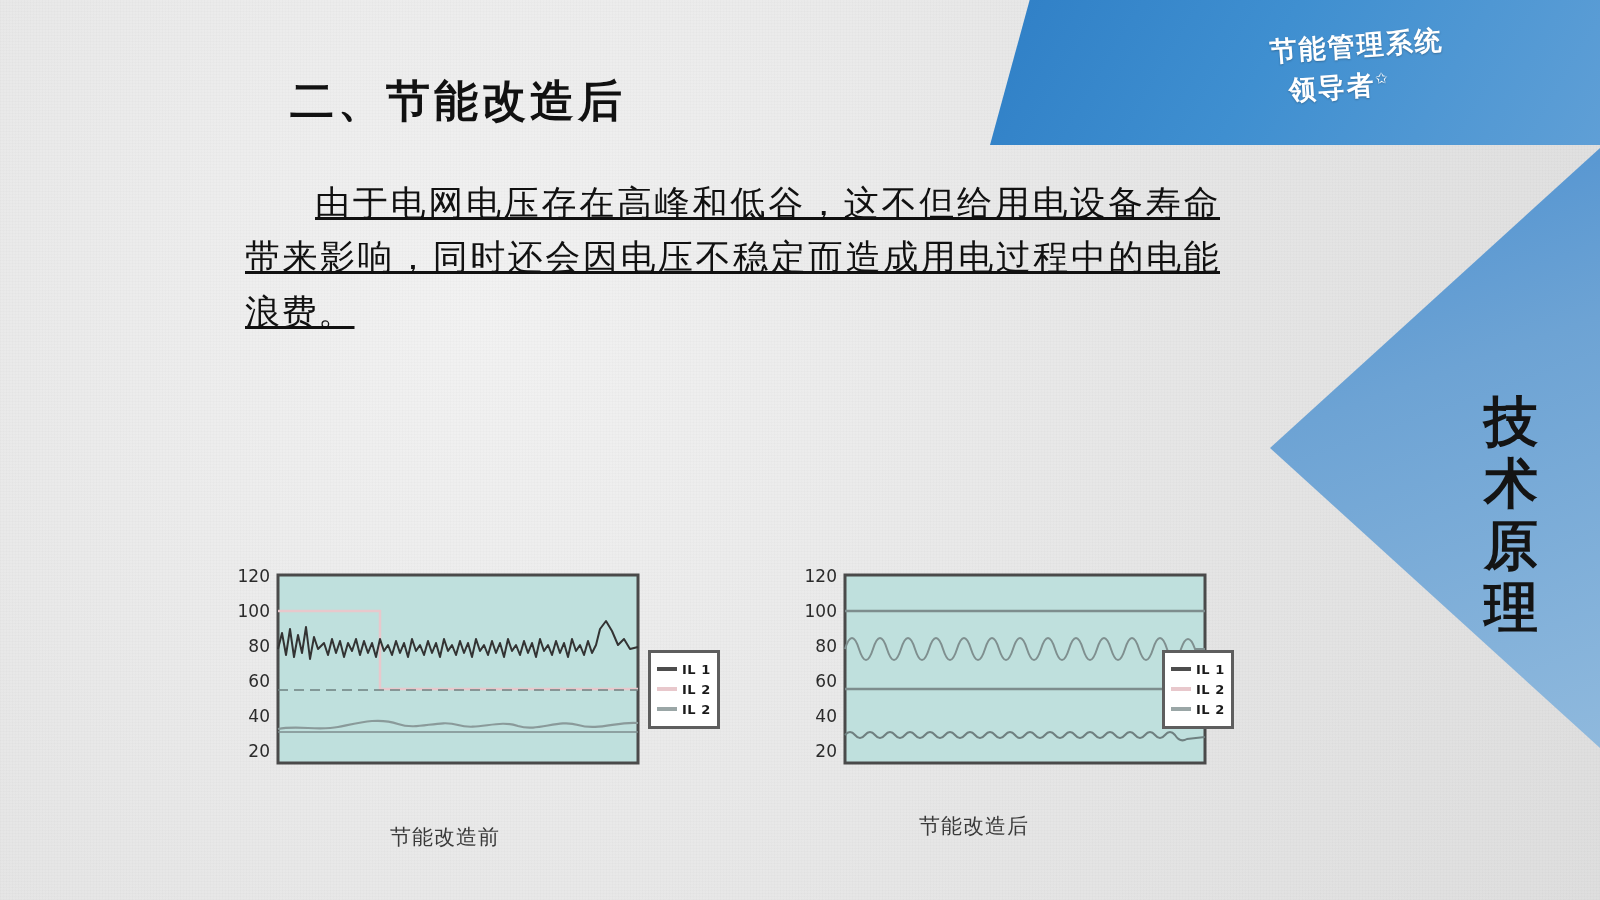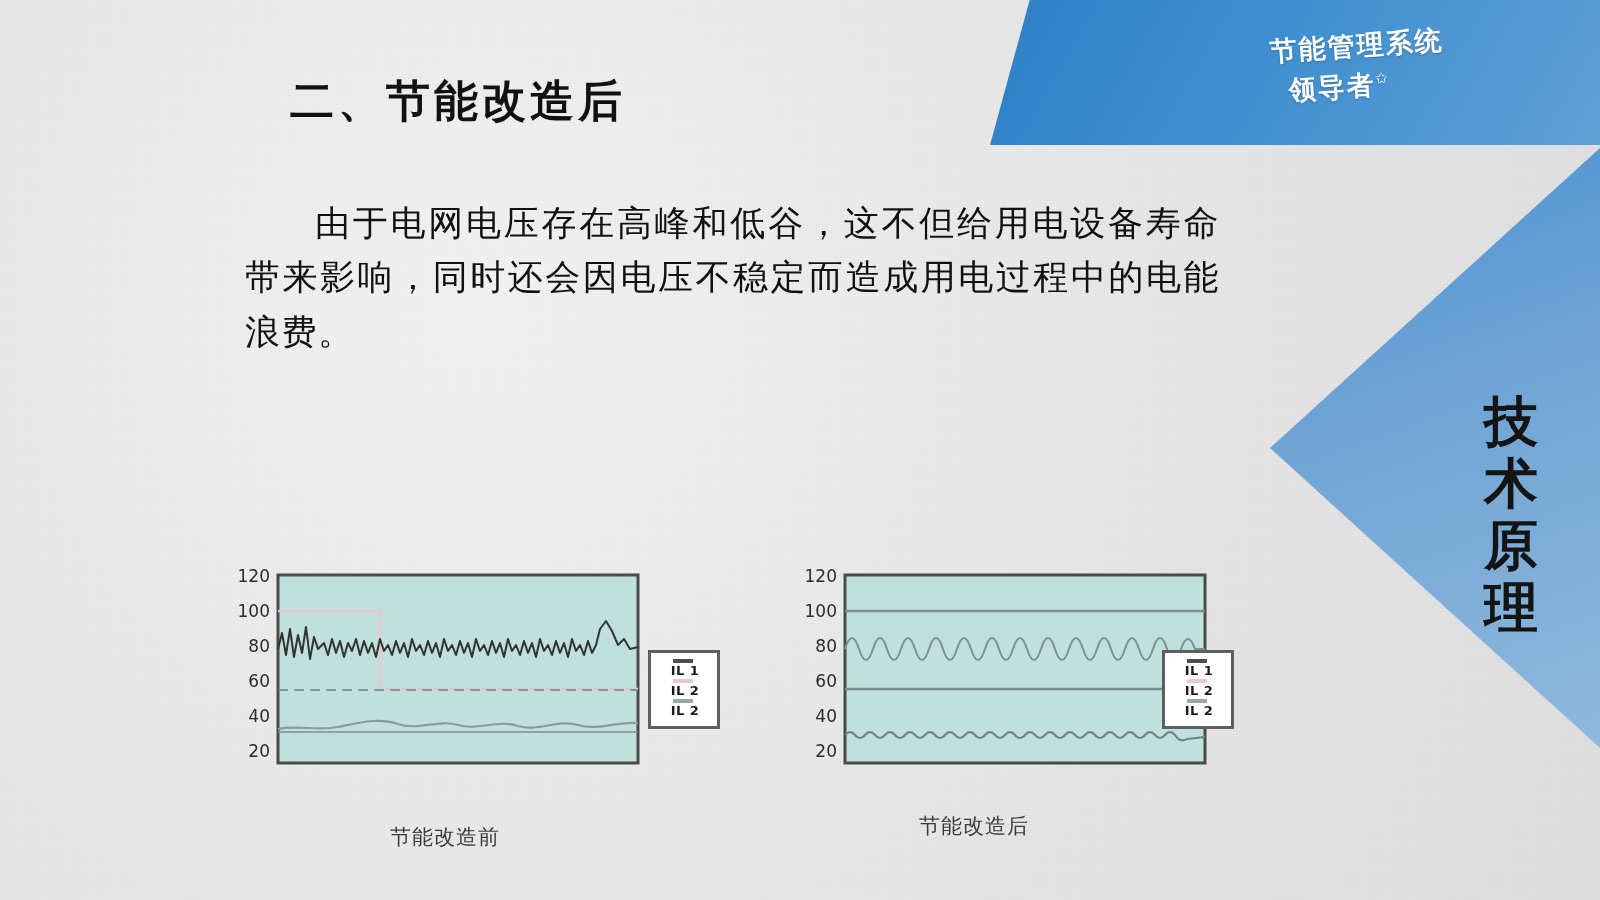--- a/index.html
+++ b/index.html
@@ -123,21 +123,21 @@
     left: 245px;
     width: 975px;
     font-family: "DejaVu Serif", serif;
     font-size: 35px;
     line-height: 1.55;
     color: #111111;
     letter-spacing: 1.5px;
     text-indent: 70px;
     text-align: justify;
   }
-  #para1 { top: 196px; }
+  #para1 { top: 176px; text-decoration: underline; }
   #para2 { top: 348px; }
 
   
   .chart-wrap {
     position: absolute;
     top: 569px;
   }
   #chart-left { left: 228px; }
   #chart-right { left: 795px; }
 
@@ -160,21 +160,20 @@
     background: #ffffff;
     padding: 6px 4px 7px 6px;
     box-sizing: border-box;
   }
   #legend-left { left: 648px; }
   #legend-right { left: 1162px; }
   .legend-row {
     display: flex;
     align-items: center;
     height: 20px;
-    flex-direction: column;
   }
   .legend-swatch {
     width: 20px;
     height: 4px;
     margin-right: 5px;
     flex: none;
   }
   .legend-label {
     font-family: "DejaVu Sans", sans-serif;
     font-size: 13px;

